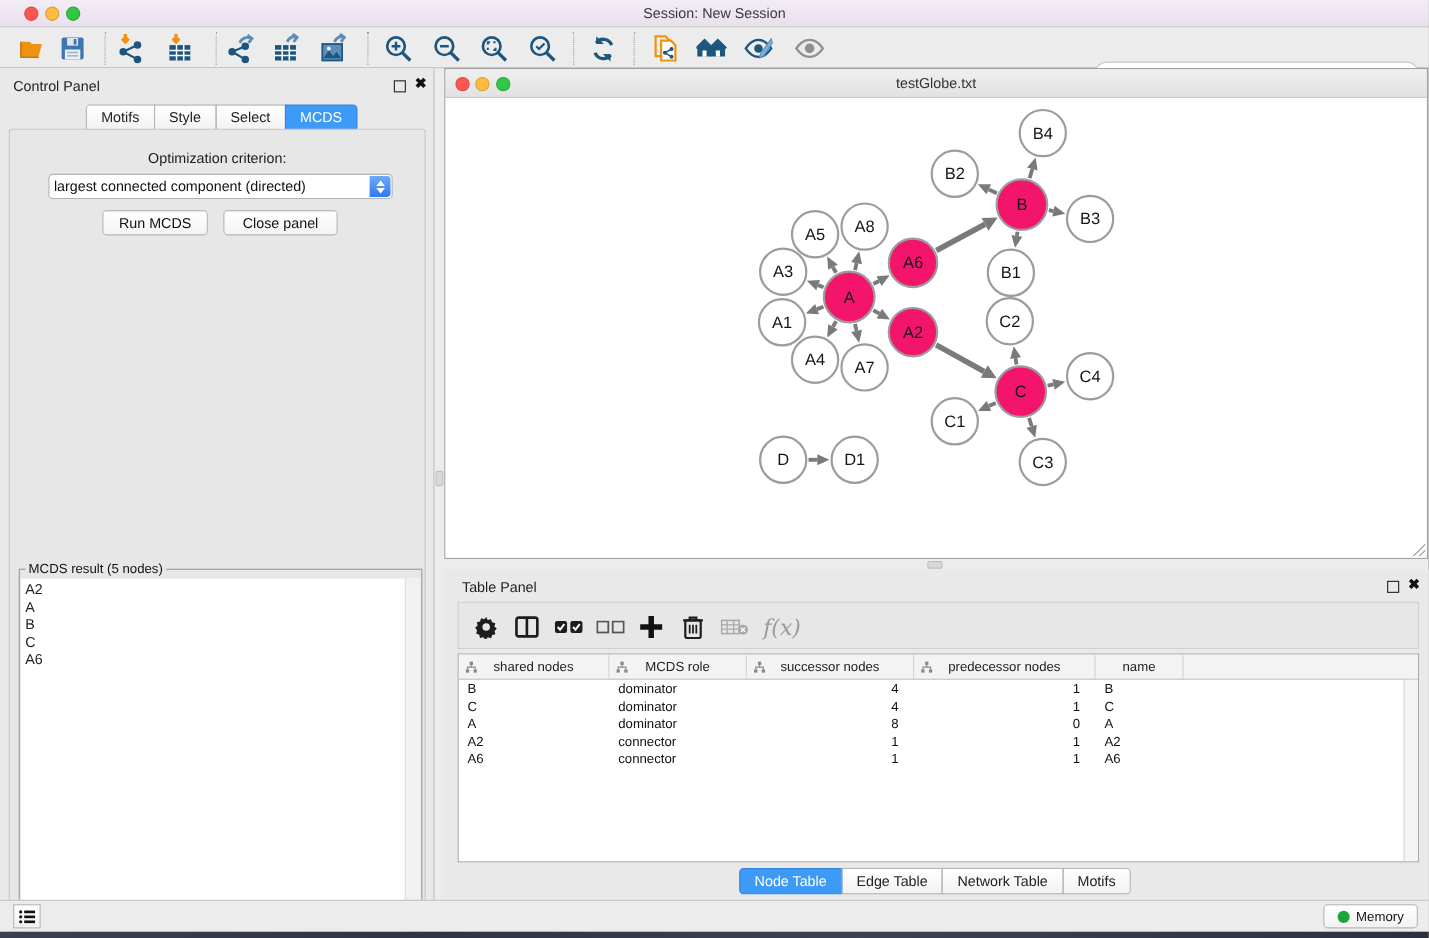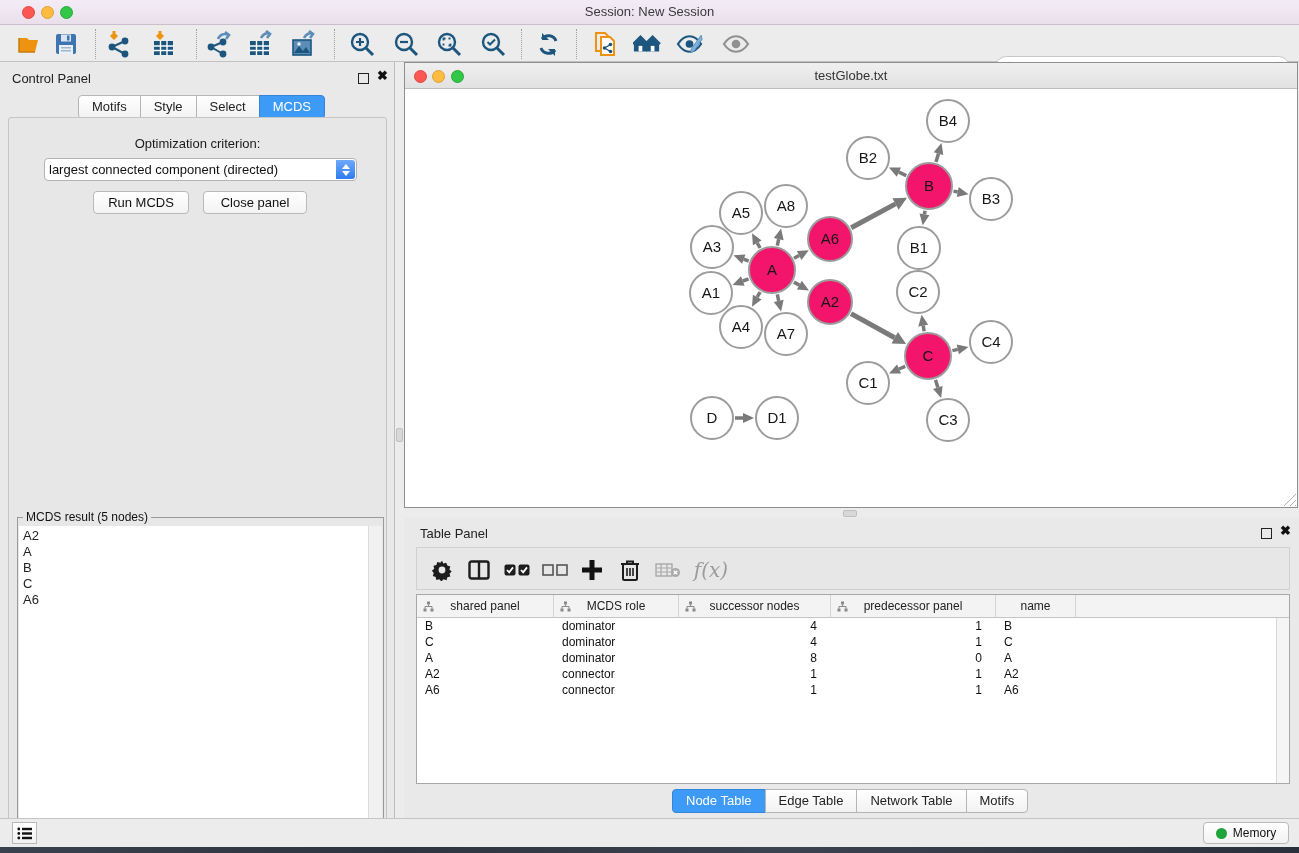--- a/index.html
+++ b/index.html
@@ -453,21 +453,21 @@
 
     <div class="ttable">
       <div class="thead" id="table-head">
           <div class="th">
             <svg width="11" height="11" viewBox="0 0 11 11">
               <rect x="4" y="0.5" width="3" height="3" fill="#888"></rect>
               <path d="M5.5 3.5v2M2 7.5V5.5h7v2" stroke="#888" fill="none"></path>
               <rect x="0.5" y="7.5" width="3" height="3" fill="#888"></rect>
               <rect x="7.5" y="7.5" width="3" height="3" fill="#888"></rect>
             </svg>
-            <span>shared panel</span>
+            <span>shared nodes</span>
           </div>
           <div class="th">
             <svg width="11" height="11" viewBox="0 0 11 11">
               <rect x="4" y="0.5" width="3" height="3" fill="#888"></rect>
               <path d="M5.5 3.5v2M2 7.5V5.5h7v2" stroke="#888" fill="none"></path>
               <rect x="0.5" y="7.5" width="3" height="3" fill="#888"></rect>
               <rect x="7.5" y="7.5" width="3" height="3" fill="#888"></rect>
             </svg>
             <span>MCDS role</span>
           </div>
@@ -480,21 +480,21 @@
             </svg>
             <span>successor nodes</span>
           </div>
           <div class="th">
             <svg width="11" height="11" viewBox="0 0 11 11">
               <rect x="4" y="0.5" width="3" height="3" fill="#888"></rect>
               <path d="M5.5 3.5v2M2 7.5V5.5h7v2" stroke="#888" fill="none"></path>
               <rect x="0.5" y="7.5" width="3" height="3" fill="#888"></rect>
               <rect x="7.5" y="7.5" width="3" height="3" fill="#888"></rect>
             </svg>
-            <span>predecessor panel</span>
+            <span>predecessor nodes</span>
           </div>
           <div class="th">
             <span>name</span>
           </div>
           <div class="th" style="border-right: none;"></div>
         </div>
       <div id="table-body">
           <div class="trow">
             <div class="td-l">B</div>
             <div class="td-l">dominator</div>

